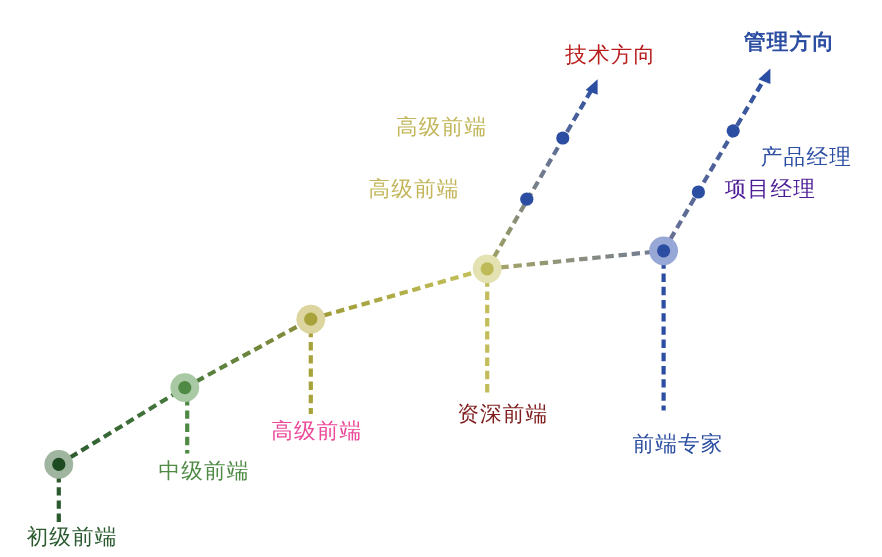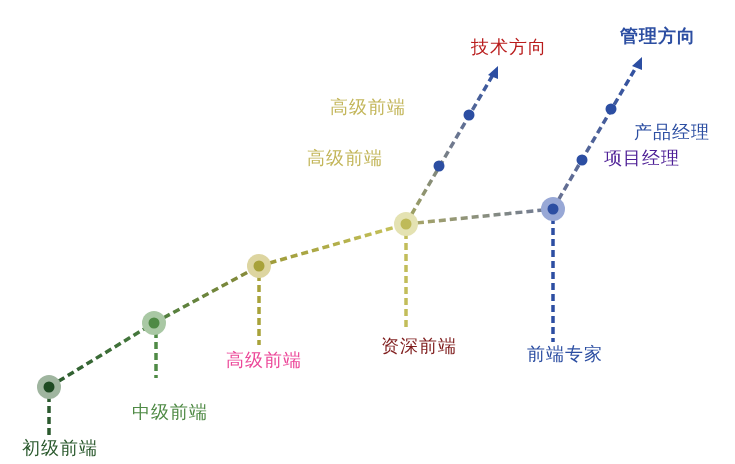--- a/index.html
+++ b/index.html
@@ -86,24 +86,24 @@
     <circle cx="553" cy="209" r="5.5" fill="#2c4ea2"></circle>
   </g>
 
   <circle cx="439" cy="166" r="5.5" fill="#2c4ea2"></circle>
   <circle cx="469" cy="115" r="5.5" fill="#2c4ea2"></circle>
   <circle cx="582" cy="160" r="5.5" fill="#2c4ea2"></circle>
   <circle cx="611" cy="109" r="5.5" fill="#2c4ea2"></circle>
 </svg>
 
 <div class="lbl" style="left:22px; top:438px; color:#2b5a2e;">初级前端</div>
-<div class="lbl" style="left:132px; top:383px; color:#4f8a45;margin-top:19px;">中级前端</div>
+<div class="lbl" style="left:132px; top:383px; color:#4f8a45;">中级前端</div>
 <div class="lbl" style="left:226px; top:350px; color:#ec4899;">高级前端</div>
 <div class="lbl" style="left:381px; top:336px; color:#7f1d1d;">资深前端</div>
-<div class="lbl" style="left:527px; top:344px; color:#2c4ea2;font-family:Liberation Serif, serif;">前端专家</div>
+<div class="lbl" style="left:527px; top:360px; color:#2c4ea2;font-family:Liberation Serif, serif;">前端专家</div>
 
 <div class="lbl" style="left:471px; top:37px; color:#b91c1c;">技术方向</div>
 <div class="lbl" style="left:330px; top:97px; color:#c3b65a;">高级前端</div>
 <div class="lbl" style="left:307px; top:148px; color:#c3b65a;">高级前端</div>
 
 <div class="lbl" style="left:620px; top:26px; color:#2c4ea2;font-weight:bold;">管理方向</div>
 <div class="lbl" style="left:634px; top:98px; color:#2c4ea2;margin-top:24px;">产品经理</div>
 <div class="lbl" style="left:604px; top:148px; color:#4c1d95;text-align:center;">项目经理</div>
 
 </body></html>

